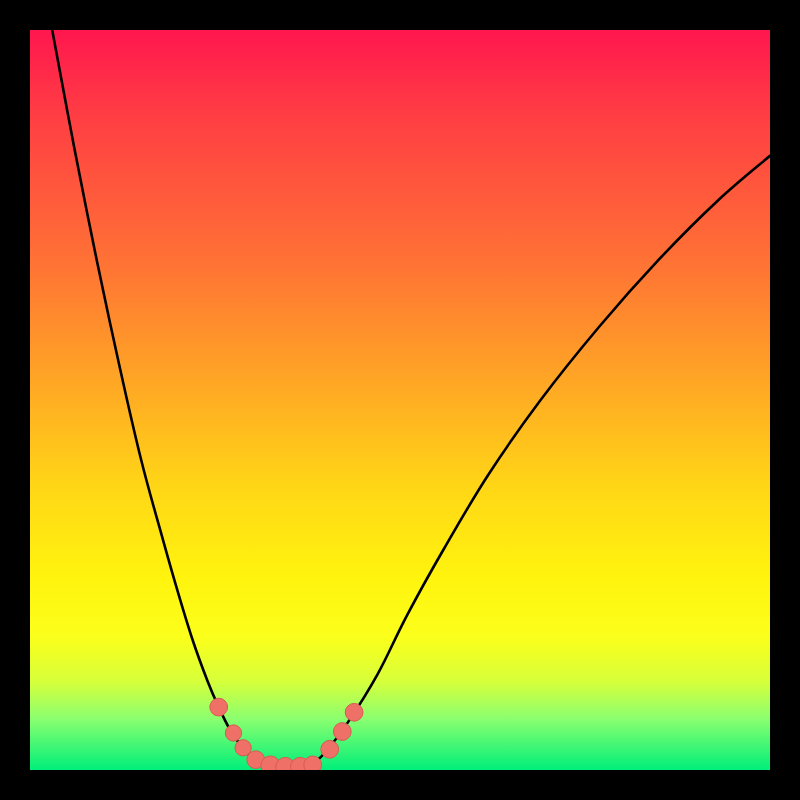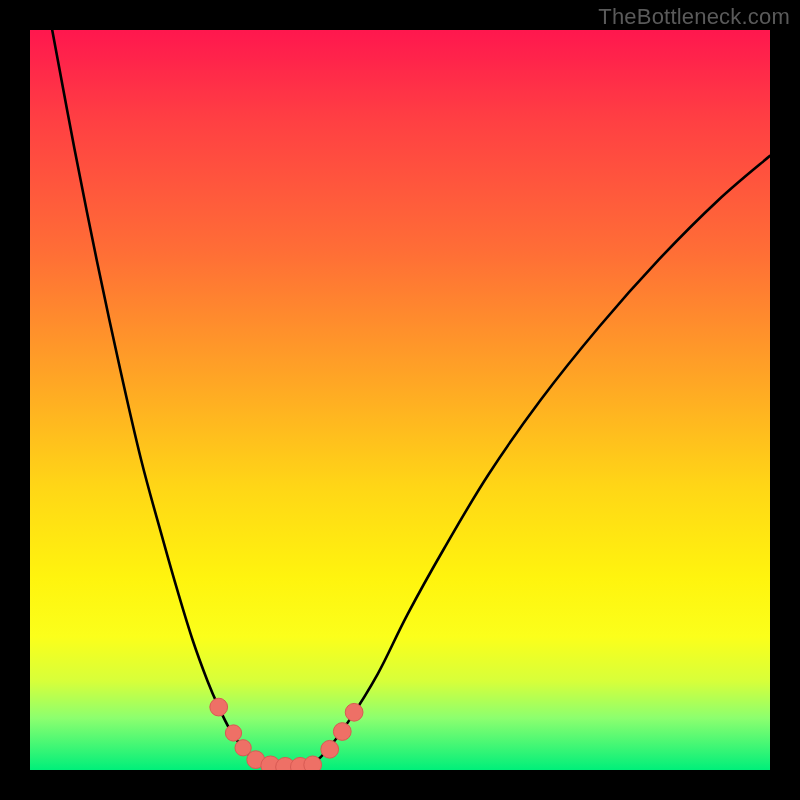--- a/index.html
+++ b/index.html
@@ -68,21 +68,20 @@
   .dot {
     fill: #ee7066;
     stroke: #d85a53;
     stroke-width: 1;
   }
 </style>
 </head>
 <body>
 
 <div class="frame">
-  <div class="watermark">TheBottleneck.com</div>
 
   <div class="plot-area">
     <div class="gradient"></div>
     <svg class="curves" viewBox="0 0 740 740" preserveAspectRatio="none">
       <path id="left-curve" class="curve-line" d="M 22.2 0 C 26.195999999999998 21.311999999999994, 36.408 77.10799999999998, 44.4 118.39999999999998 C 52.391999999999996 159.69199999999998, 58.608 190.77200000000005, 66.6 229.40000000000003 C 74.592 268.028, 80.80799999999999 297.03599999999994, 88.8 332.99999999999994 C 96.792 368.96399999999994, 103.008 397.23199999999997, 111 429.2 C 118.992 461.168, 126.53999999999999 486.624, 133.2 510.6 C 139.85999999999999 534.576, 142.672 544.418, 148 562.4 C 153.328 580.382, 157.472 594.516, 162.8 610.5 C 168.12800000000001 626.484, 172.938 639.212, 177.6 651.2 C 182.262 663.1880000000001, 184.704 668.442, 188.70000000000002 677.1 C 192.69600000000003 685.758, 195.80400000000003 692.3735999999999, 199.8 699.3 C 203.796 706.2264, 206.90399999999997 710.5184, 210.89999999999998 715.58 C 214.896 720.6416, 217.338 723.8235999999999, 222 727.42 C 226.662 731.0164, 234.136 734.0948, 236.8 735.56"></path>
       <path id="right-curve" class="curve-line" d="M 281.2 735.56 C 283.864 733.0292, 289.34 729.3588, 296 721.5 C 302.66 713.6412, 308.876 705.886, 318.2 691.9 C 327.524 677.914, 337.14399999999995 663.1139999999999, 347.79999999999995 643.8 C 358.45599999999996 624.486, 365.41200000000003 607.244, 377.40000000000003 584.6 C 389.38800000000003 561.956, 399.74800000000005 543.308, 414.40000000000003 518 C 429.052 492.692, 441.48400000000004 470.64, 458.8 444 C 476.116 417.36, 490.61999999999995 396.64, 510.59999999999997 370 C 530.5799999999999 343.36, 548.488 321.308, 569.8000000000001 296 C 591.1120000000001 270.692, 607.688 252.04400000000004, 629 229.40000000000003 C 650.312 206.75600000000003, 668.22 188.84799999999993, 688.2 170.19999999999993 C 708.1800000000001 151.55199999999994, 730.676 133.79200000000003, 740 125.80000000000007"></path>
       <g id="marker-layer">
           <circle class="dot" cx="188.70000000000002" cy="677.1" r="8.88"></circle>
           <circle class="dot" cx="203.50000000000003" cy="703" r="8.14"></circle>
           <circle class="dot" cx="213.12000000000003" cy="717.8" r="8.14"></circle>

